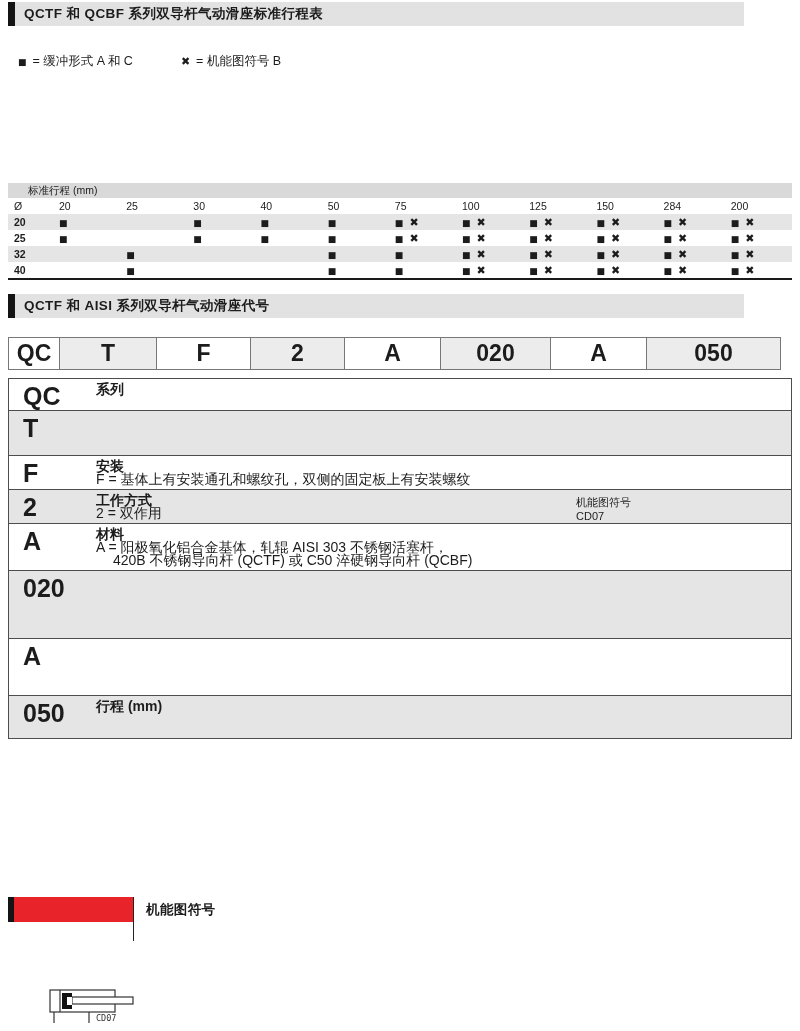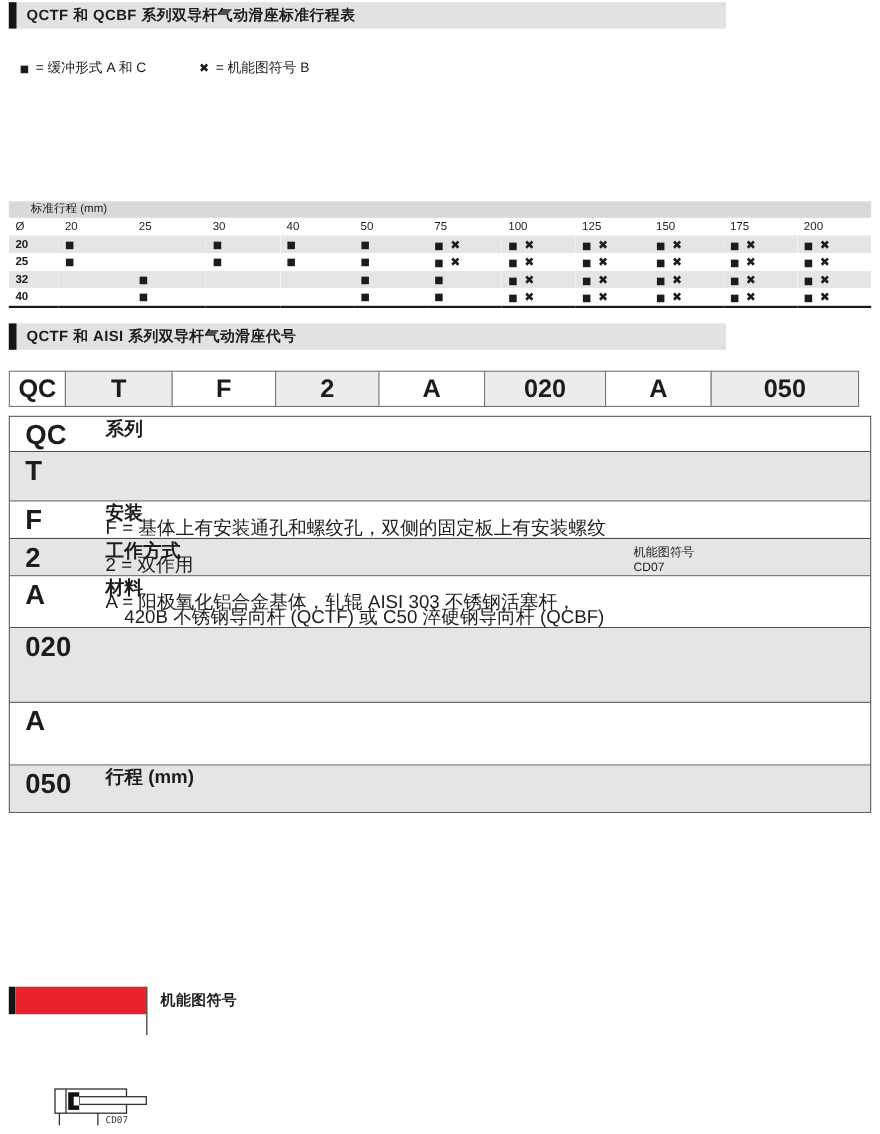--- a/index.html
+++ b/index.html
@@ -4,21 +4,21 @@
 <style>
   html,body{margin:0;padding:0;}
   body{
     width:800px;height:1031px;background:#ffffff;position:relative;
     font-family:"Liberation Sans","DejaVu Sans",sans-serif;color:#1c1c1c;
     -webkit-font-smoothing:antialiased;
   }
   .page{position:absolute;inset:0;overflow:hidden;}
 
   
-  .sec-header{position:absolute;left:8px;width:652px;height:24px;
+  .sec-header{position:absolute;left:8px;width:736px;height:24px;
     background:var(--header-gray,#e2e2e2);display:flex;align-items:center;}
   .sec-accent{position:absolute;left:0;top:0;width:7px;height:24px;background:var(--bar-black,#141414);}
   .sec-title{font-weight:bold;font-size:13.5px;padding-left:16px;letter-spacing:.4px;}
   #hdr-stroke{top:2px;} #hdr-code{top:294px;}
 
   
   .legend{position:absolute;left:18px;top:53px;display:flex;gap:48px;font-size:12.5px;align-items:baseline;}
   .legend-item{display:flex;align-items:baseline;gap:6px;}
   .mk-sq{font-size:9px;font-family:"DejaVu Sans",sans-serif;}
   .mk-x{font-size:11px;font-weight:bold;font-family:"DejaVu Sans",sans-serif;}
@@ -40,21 +40,21 @@
   .code-box.shaded{background:#ececec;}
 
   
   .breakdown{position:absolute;left:8px;top:378px;width:784px;box-sizing:border-box;
     border:1px solid var(--border-dark,#4d4d4d);}
   .bk-row{position:relative;display:flex;box-sizing:border-box;
     border-bottom:1px solid var(--border-dark,#4d4d4d);background:#fff;}
   .bk-row:last-child{border-bottom:none;}
   .bk-row.shaded{background:var(--row-shade,#e5e5e5);}
   .bk-code{width:87px;box-sizing:border-box;padding:4px 0 0 14px;font-size:25px;line-height:26px;font-weight:bold;}
-  .bk-desc{padding:4px 0 3px 0;font-size:17px;line-height:13px;max-width:480px;}
+  .bk-desc{padding:4px 0 3px 0;font-size:14px;line-height:13px;max-width:480px;}
   .bk-title{font-weight:bold;}
   .bk-line.indent{padding-left:17px;}
   .bk-note{position:absolute;left:567px;top:5px;font-size:11px;line-height:14px;}
 
   
   .footer-head{position:absolute;left:8px;top:897px;height:44px;width:784px;}
   .fh-black{position:absolute;left:0;top:0;width:6px;height:25px;background:var(--bar-black,#141414);}
   .fh-red{position:absolute;left:6px;top:0;width:119px;height:25px;background:var(--accent-red,#e8232a);}
   .fh-line{position:absolute;left:125px;top:0;width:1px;height:44px;background:#222;}
   .fh-title{position:absolute;left:138px;top:4px;font-weight:bold;font-size:13.5px;letter-spacing:.4px;}
@@ -106,21 +106,21 @@
             <th>Ø</th>
             <th>20</th>
             <th>25</th>
             <th>30</th>
             <th>40</th>
             <th>50</th>
             <th>75</th>
             <th>100</th>
             <th>125</th>
             <th>150</th>
-            <th>175</th>
+            <th>284</th>
             <th>200</th>
           </tr>
         </thead>
       <tbody id="st-body">
           <tr class="shade">
             <td class="bore">20</td>
             <td><span class="mk-sq cell-sq">■</span></td>
             <td></td>
             <td><span class="mk-sq cell-sq">■</span></td>
             <td><span class="mk-sq cell-sq">■</span></td>

